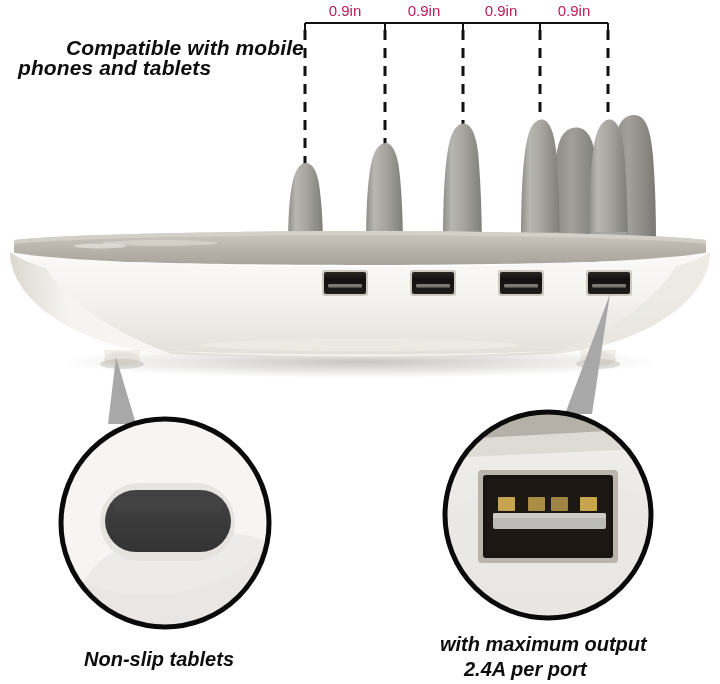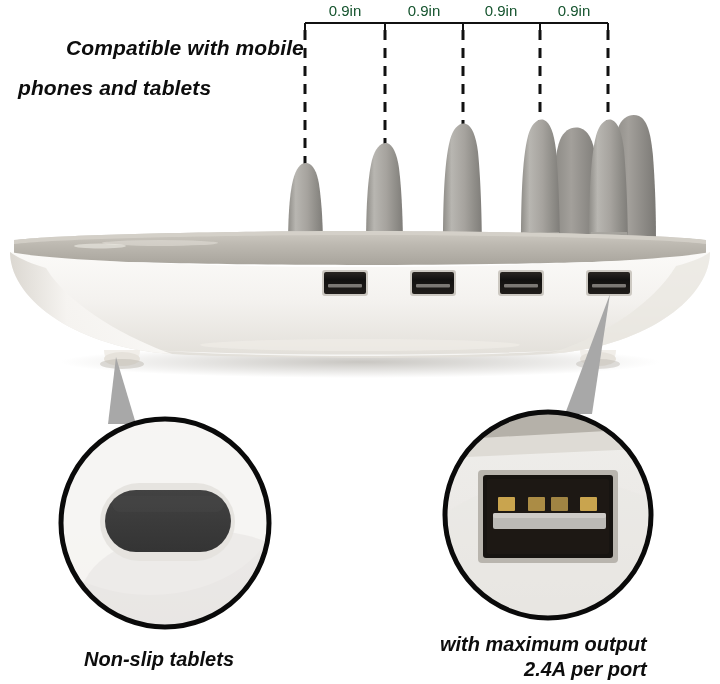--- a/index.html
+++ b/index.html
@@ -12,38 +12,38 @@
   #svgroot{position:absolute;left:0;top:0;width:720px;height:684px;}
 
   
   .headline{
     position:absolute;
     font-style:italic;font-weight:bold;
     font-size:21px;color:#0d0d0d;
     letter-spacing:.1px;white-space:nowrap;
   }
   #headline-l1{left:18px;top:36px;margin-left:48px;}
-  #headline-l2{left:18px;top:76px;font-style:italic;}
+  #headline-l2{left:18px;top:56px;font-style:italic;}
 
   
   .dim-label{
     position:absolute;top:2px;
-    font-size:15px;color:#14532d;font-style:normal;font-weight:normal;
+    font-size:15px;color:#be185d;font-style:normal;font-weight:normal;
     width:60px;text-align:center;white-space:nowrap;
   }
 
   
   .caption{
     position:absolute;
     font-style:italic;font-weight:bold;
     font-size:20px;color:#0d0d0d;white-space:nowrap;
   }
   #caption-left{left:84px;top:648px;}
   #caption-right{left:440px;top:632px;line-height:25px;}
-  #caption-right .l2{display:block;padding-left:24px;text-align:right;}
+  #caption-right .l2{display:block;padding-left:24px;}
 </style>
 </head>
 <body>
 
 <div id="stage">
 
   <div class="headline" id="headline-l1">Compatible with mobile</div>
   <div class="headline" id="headline-l2">phones and tablets</div>
 
   <div class="dim-label" id="dim-label-0" style="left:315px;">0.9in</div>

